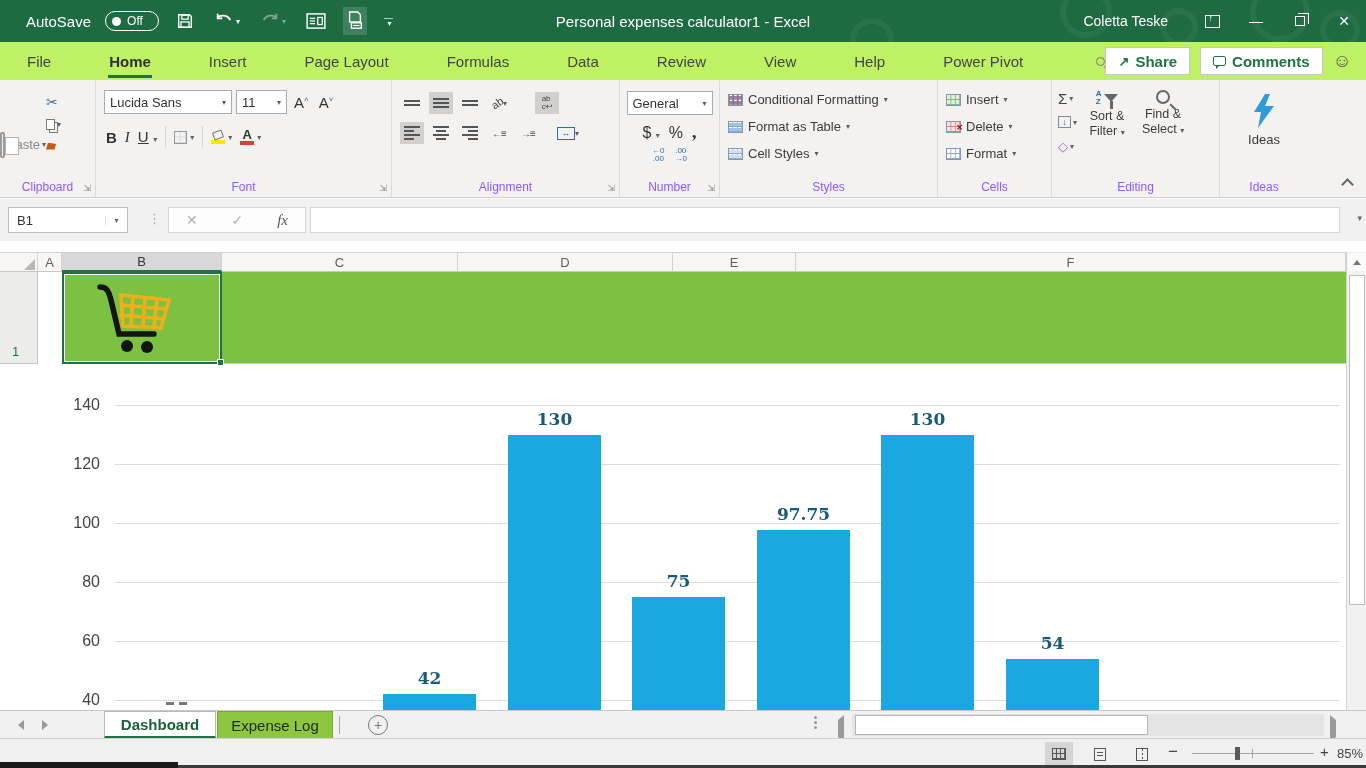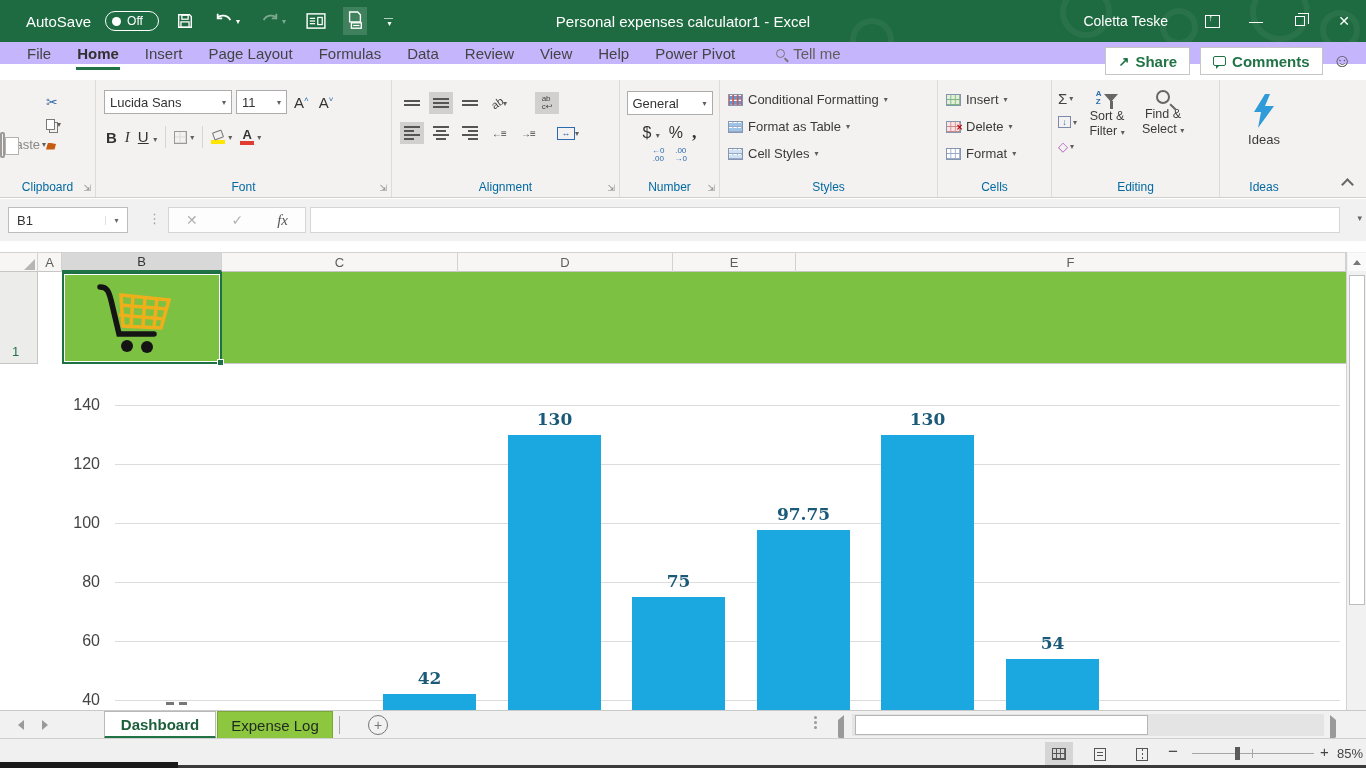--- a/index.html
+++ b/index.html
@@ -22,38 +22,38 @@
   .tb-title { position:absolute; left:0; right:0; top:0; height:42px; display:flex; align-items:center; justify-content:center; font-size:15px; pointer-events:none; }
   .tb-right { position:absolute; right:0; top:0; height:42px; display:flex; align-items:center; }
   .tb-user { font-size:14px; margin-right:22px; }
   .win-btn { width:44px; height:42px; display:flex; align-items:center; justify-content:center; font-size:14px; }
   .restore-glyph { width:10px; height:10px; border:1px solid #fff; position:relative; }
   .restore-glyph::before { content:""; position:absolute; left:2px; top:-4px; width:10px; height:10px; border:1px solid #fff; border-left:none; border-bottom:none; }
   .ribbon-display-glyph { width:15px; height:13px; border:1px solid #fff; position:relative; }
   .ribbon-display-glyph::before { content:"↑"; position:absolute; left:3px; top:-3px; font-size:9px; }
 
   
-  #tabstrip { position:absolute; left:0; top:42px; width:1366px; height:22px; background:#c4b5fd; display:flex; align-items:center; }
+  #tabstrip { position:absolute; left:0; top:42px; width:1366px; height:38px; background:#bef264; display:flex; align-items:center;gap:32px; }
   .rtab { font-size:15px; color:#444; padding:0 13px; height:38px; display:flex; align-items:center; position:relative; }
   .rtab.active { font-weight:bold; color:#323130; }
   .rtab.active::after { content:""; position:absolute; left:12px; right:12px; bottom:2px; height:3px; background:#217346; }
   .tellme { display:flex; align-items:center; gap:8px; color:#605e5c; font-size:15px; margin-left:28px; }
   .mag { width:9px; height:9px; border:1.5px solid #777; border-radius:50%; position:relative; }
   .mag::after { content:""; position:absolute; width:5px; height:1.5px; background:#777; transform:rotate(45deg); left:7px; top:9px; }
   .strip-right { position:absolute; right:14px; top:0; height:38px; display:flex; align-items:center; gap:10px; }
   .pill-btn { display:flex; align-items:center; gap:6px; border:1px solid #c8c6c4; background:#fff; color:#217346; font-size:15px; font-weight:bold; height:28px; padding:0 12px; }
   .share-glyph { color:#217346; font-size:13px; }
   .comment-glyph { width:13px; height:10px; border:1.5px solid #217346; border-radius:2px; position:relative; }
   .comment-glyph::after { content:""; position:absolute; left:2px; bottom:-4px; border-left:4px solid #217346; border-bottom:4px solid transparent; }
   .smiley { color:#555; font-size:19px; }
 
   
   #ribbon { position:absolute; left:0; top:80px; width:1366px; height:118px; background:#f3f2f1; border-bottom:1px solid #d1cfcd; display:flex; }
   .rgroup { position:relative; height:117px; border-right:1px solid #dcdbda; padding-top:6px; }
-  .glabel { position:absolute; bottom:3px; left:0; right:0; text-align:center; font-size:12px; color:#0369a1; }
+  .glabel { position:absolute; bottom:3px; left:0; right:0; text-align:center; font-size:12px; color:#8b5cf6; }
   .launcher { position:absolute; bottom:4px; right:4px; font-size:9px; color:#8a8886; }
   .rbtn-txt { font-size:13px; color:#3b3a39; }
   .dim-txt { color:#8a8886; }
   .sm-caret { font-size:8px; color:#605e5c; }
 
   
   #g-clipboard { width:96px; display:flex; }
   .paste-big { width:46px; display:flex; flex-direction:row; align-items:center; padding-top:6px; gap:2px; }
   .clip-glyph { width:22px; height:26px; border:2px solid #9b9a99; border-radius:2px; position:relative; background:#f3f2f1; }
   .clip-glyph::before { content:""; position:absolute; left:3px; top:3px; width:12px; height:16px; border:1.5px solid #b5b3b1; background:#fff; }

